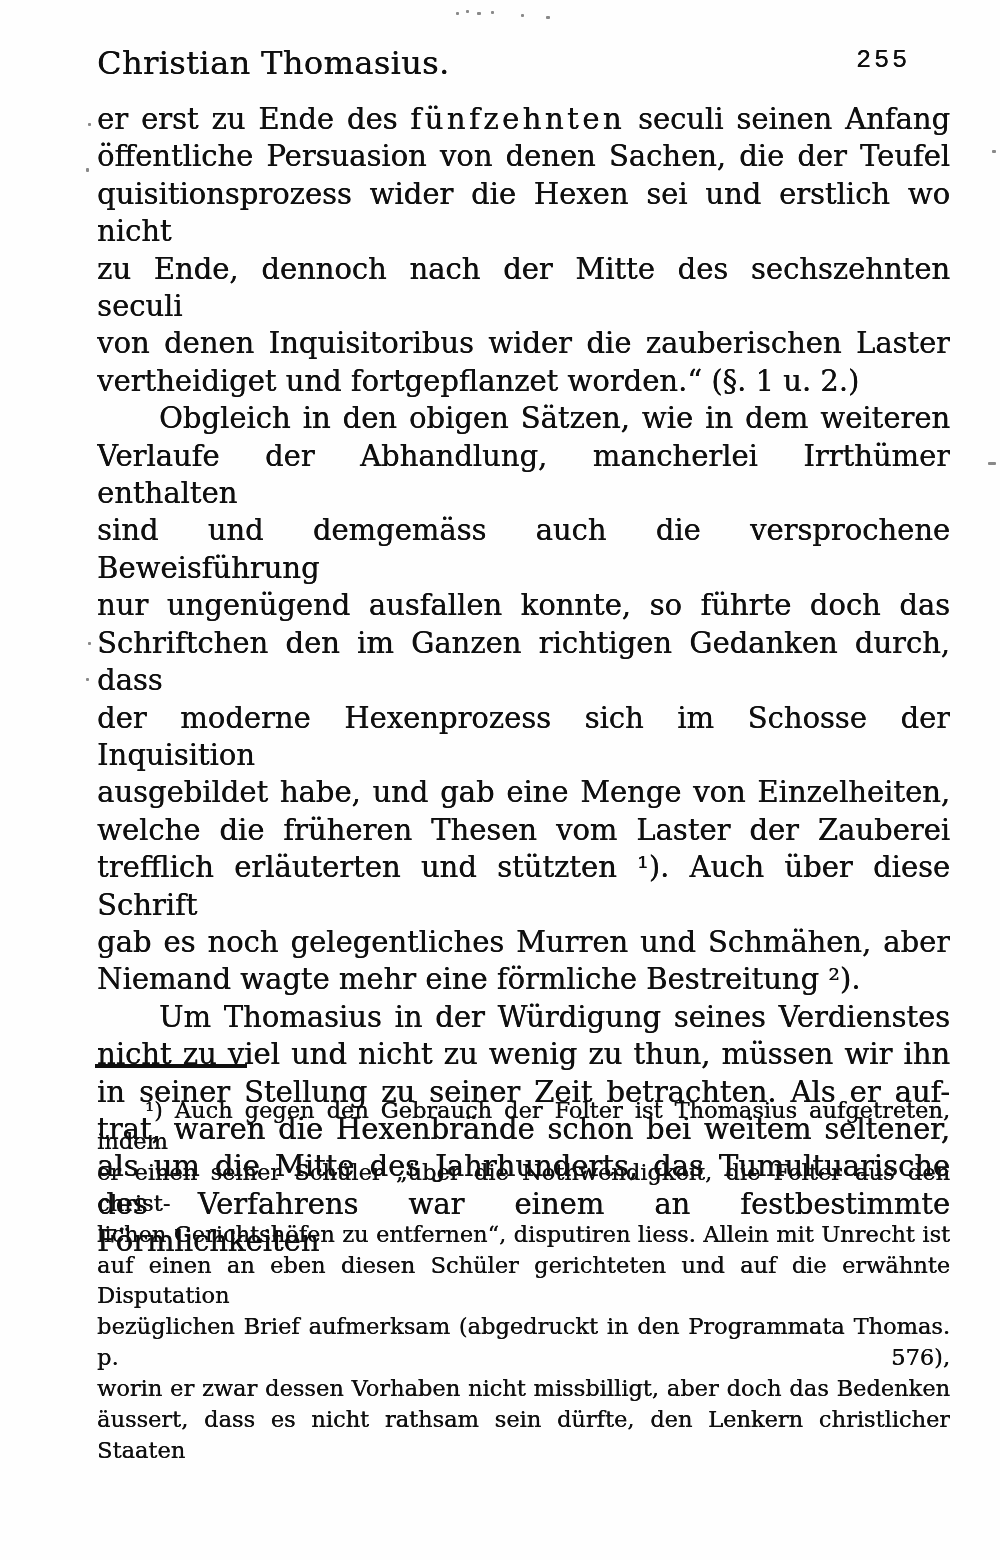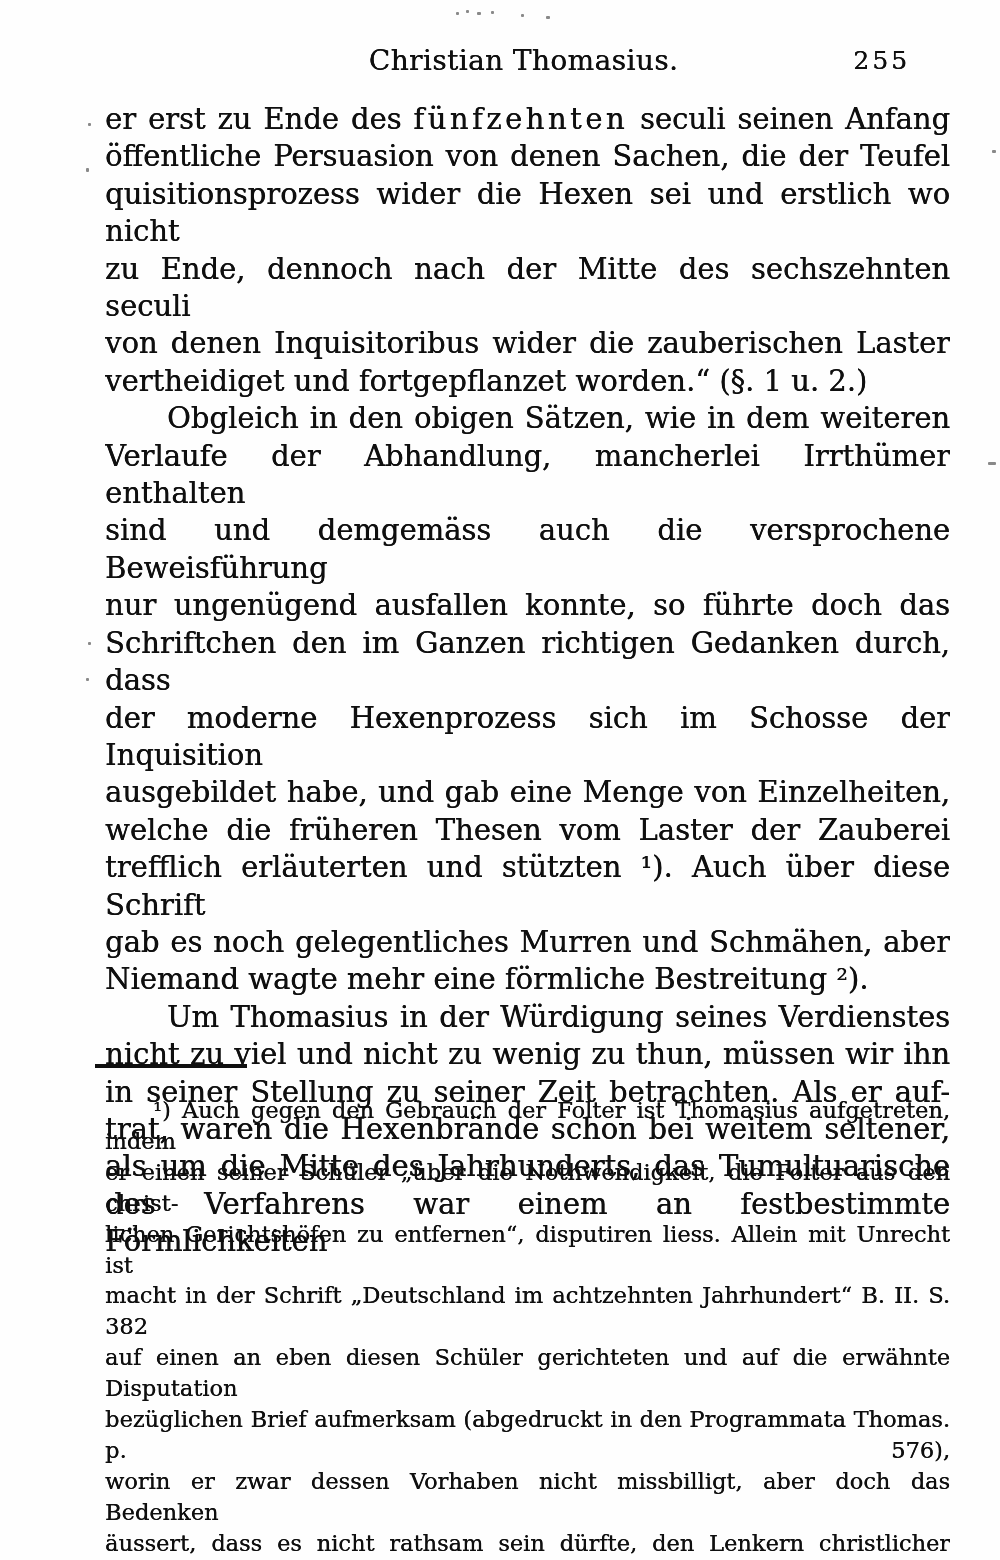--- a/index.html
+++ b/index.html
@@ -15,42 +15,42 @@
     position:relative;
     overflow:hidden;
   }
   .page{position:absolute;inset:0;}
 
   
   .running-header{
     position:absolute;top:44px;left:97px;width:853px;height:34px;
   }
   .header-title{
-    display:block;text-align:center;
-    font-size:28px;letter-spacing:0.4px;
+    display:block;
+    font-size:32px;letter-spacing:0.4px;
     text-shadow:0.3px 0 0 currentColor;
   }
   .page-number{
     position:absolute;top:46px;right:90px;
     font-size:25px;letter-spacing:3px;
     text-shadow:0.3px 0 0 currentColor;
+    font-family:Liberation Mono, monospace;
   }
 
   
   .body-text{
     position:absolute;top:101px;left:97px;width:853px;
     font-size:29px;line-height:37.4px;
     text-shadow:0.35px 0 0 currentColor;
   }
   .line{
     text-align:justify;
     text-align-last:justify;
     white-space:normal;
     overflow:hidden;
-    margin-left:8px;
   }
   .line.no-just{text-align-last:left;}
   .line.indent{text-indent:62px;}
 
   
   .footnote-rule{
     position:absolute;top:1064px;left:95px;width:152px;height:4px;
     background:var(--ink);
   }
   .footnotes{
@@ -108,21 +108,20 @@
       </div>
     </div>
 
   <div class="footnote-rule"></div>
 
   <div class="footnotes" id="footnotes">
       <div>
         <div class="line indent"><span>¹) Auch gegen den Gebrauch der Folter ist </span><span class="it">Thomasius</span><span> aufgetreten, indem</span></div>
         <div class="line"><span>er einen seiner Schüler „über die Nothwendigkeit, die Folter aus den christ-</span></div>
         <div class="line"><span>lichen Gerichtshöfen zu entfernen“, disputiren liess. Allein mit Unrecht ist</span></div>
-        <div class="line"><span>macht in der Schrift „Deutschland im achtzehnten Jahrhundert“ B. II. S. 382</span></div>
         <div class="line"><span>auf einen an eben diesen Schüler gerichteten und auf die erwähnte Disputation</span></div>
         <div class="line"><span>bezüglichen Brief aufmerksam (abgedruckt in den Programmata Thomas. p. 576),</span></div>
         <div class="line"><span>worin er zwar dessen Vorhaben nicht missbilligt, aber doch das Bedenken</span></div>
         <div class="line"><span>äussert, dass es nicht rathsam sein dürfte, den Lenkern christlicher Staaten</span></div>
       </div>
     </div>
 
   <div class="speck" style="left:456px;top:12px;width:3px;height:3px;"></div>
   <div class="speck" style="left:466px;top:10px;width:3px;height:3px;"></div>
   <div class="speck" style="left:477px;top:12px;width:4px;height:3px;"></div>

